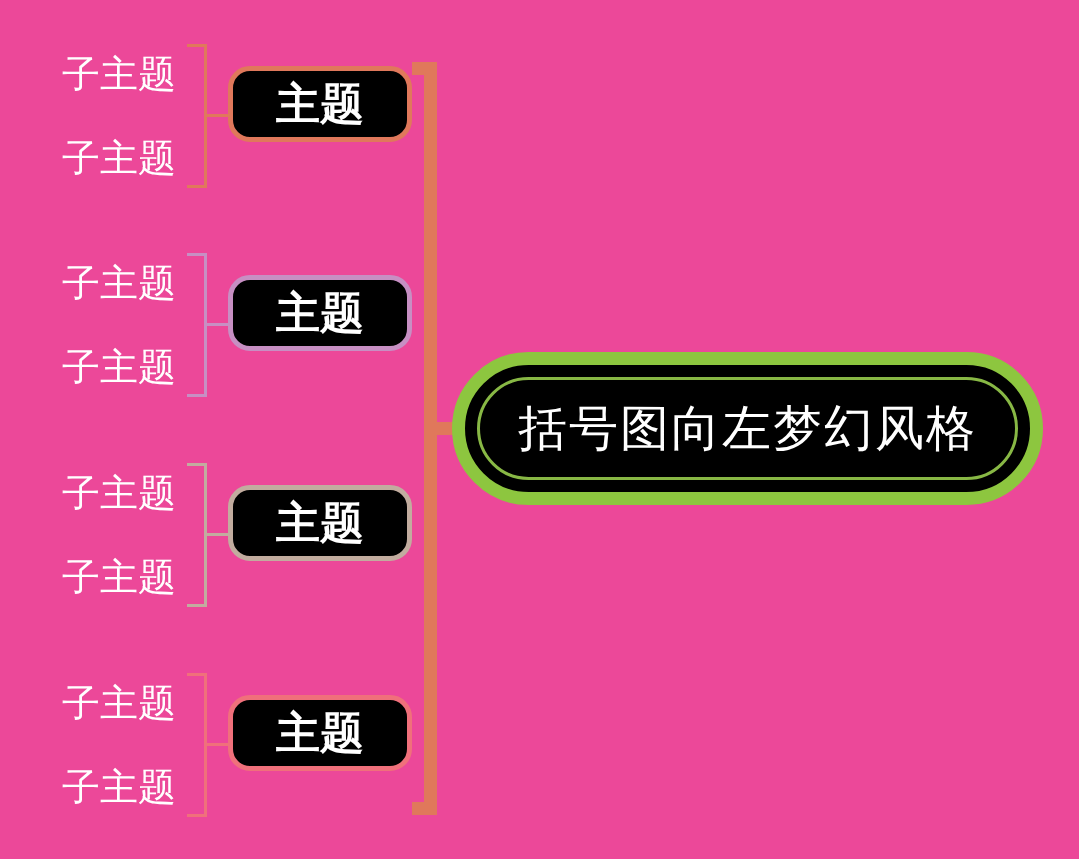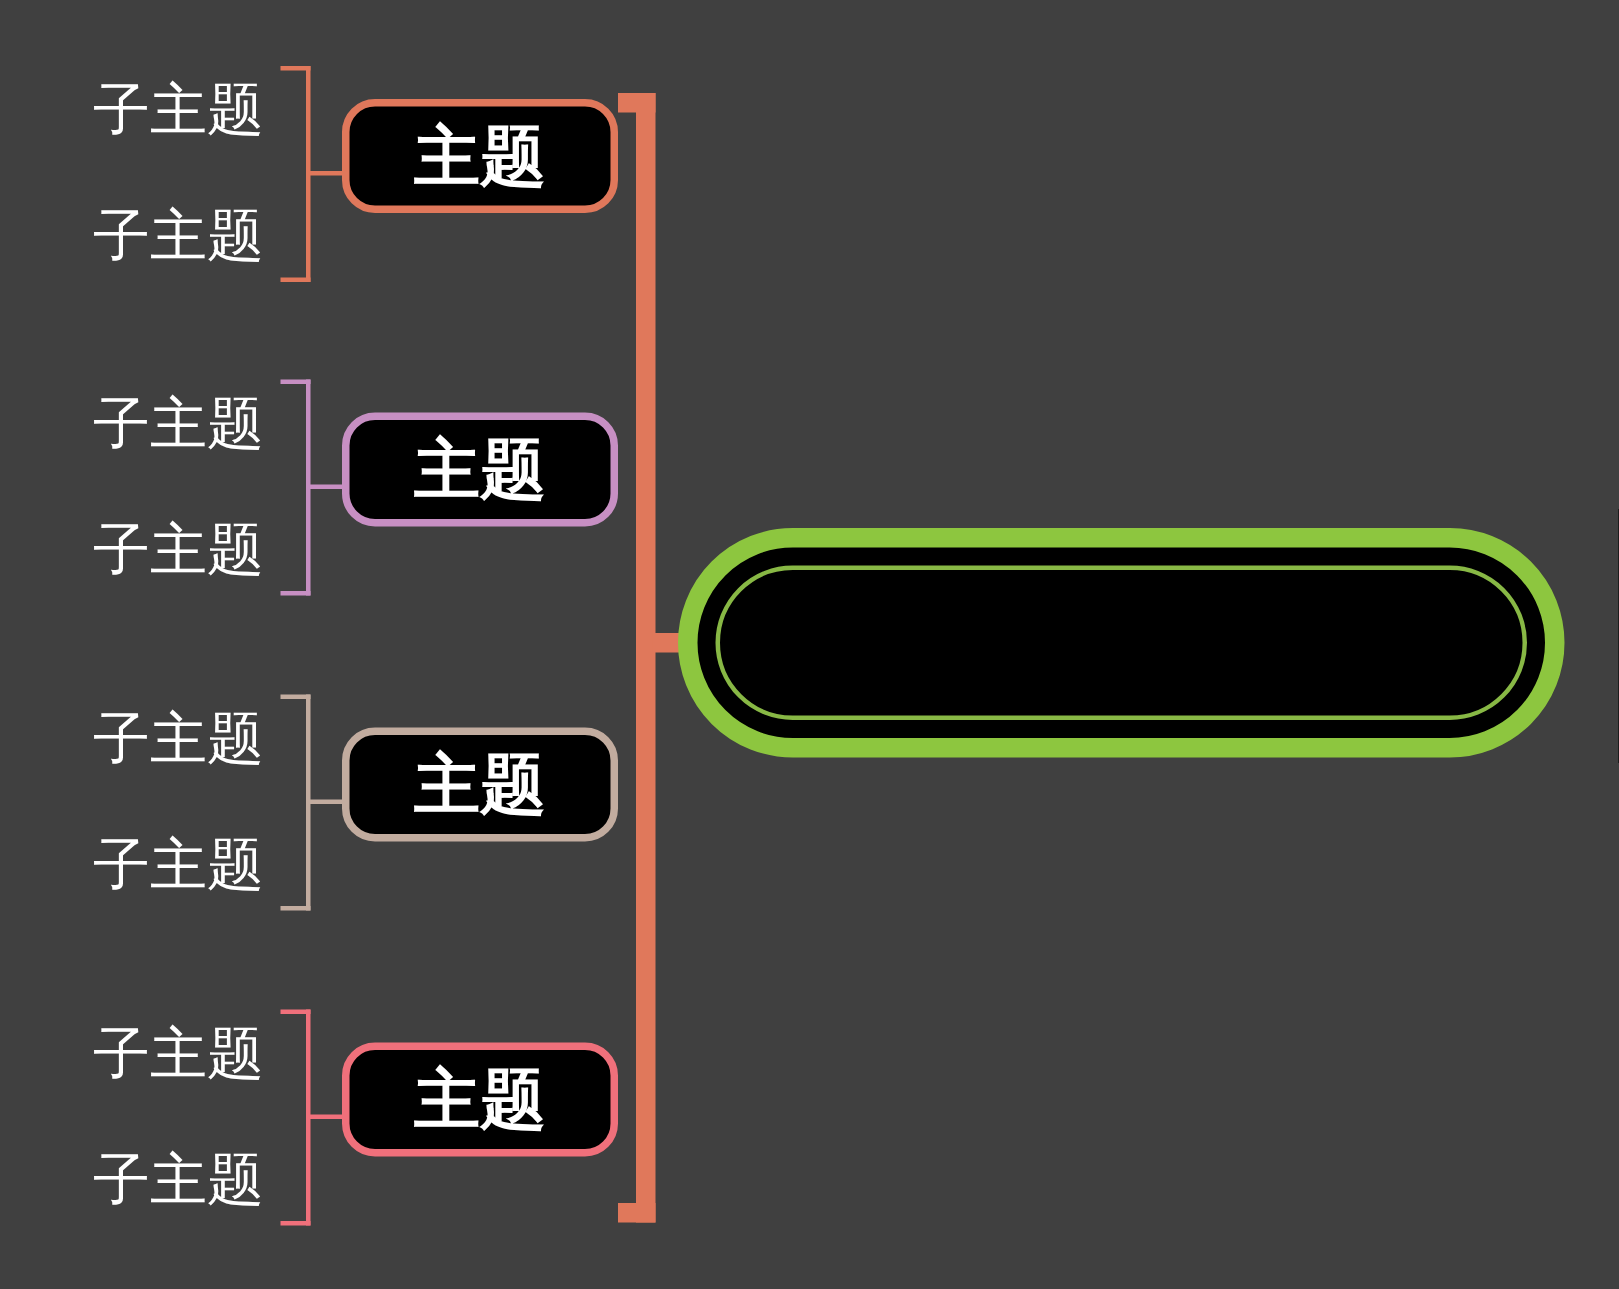--- a/index.html
+++ b/index.html
@@ -3,21 +3,21 @@
 <meta charset="utf-8">
 <style>
   * { margin: 0; padding: 0; box-sizing: border-box; }
   html, body { background: #000; }
   body { font-family: "Liberation Sans", "DejaVu Sans", sans-serif; }
 
   .canvas {
     position: relative;
     width: 1079px;
     height: 859px;
-    background: #404040;
+    background: #ec4899;
     overflow: hidden;
   }
 
   
   .group {
     position: absolute;
     left: 0;
     width: 460px;
     height: 100px;
   }
@@ -155,15 +155,16 @@
     <div class="sub-bracket" style="border-color: rgb(240, 112, 123);"></div>
     <div class="sub-stub" style="background-color: rgb(240, 112, 123);"></div>
     <div class="topic" style="border-color: rgb(240, 112, 123);">主题</div>
   </div>
 
   <div class="main-bracket" style="border-color: rgb(224, 120, 91);"></div>
   <div class="main-stub" style="background-color: rgb(224, 120, 91);"></div>
 
   <div class="central" style="border-color: rgb(141, 198, 63);">
     <div class="inner-ring" style="border-color: rgb(136, 184, 69);"></div>
+    <div class="label" style="color: rgb(255, 255, 255);">括号图向左梦幻风格</div>
   </div>
 
 </div>
 
 </body></html>

